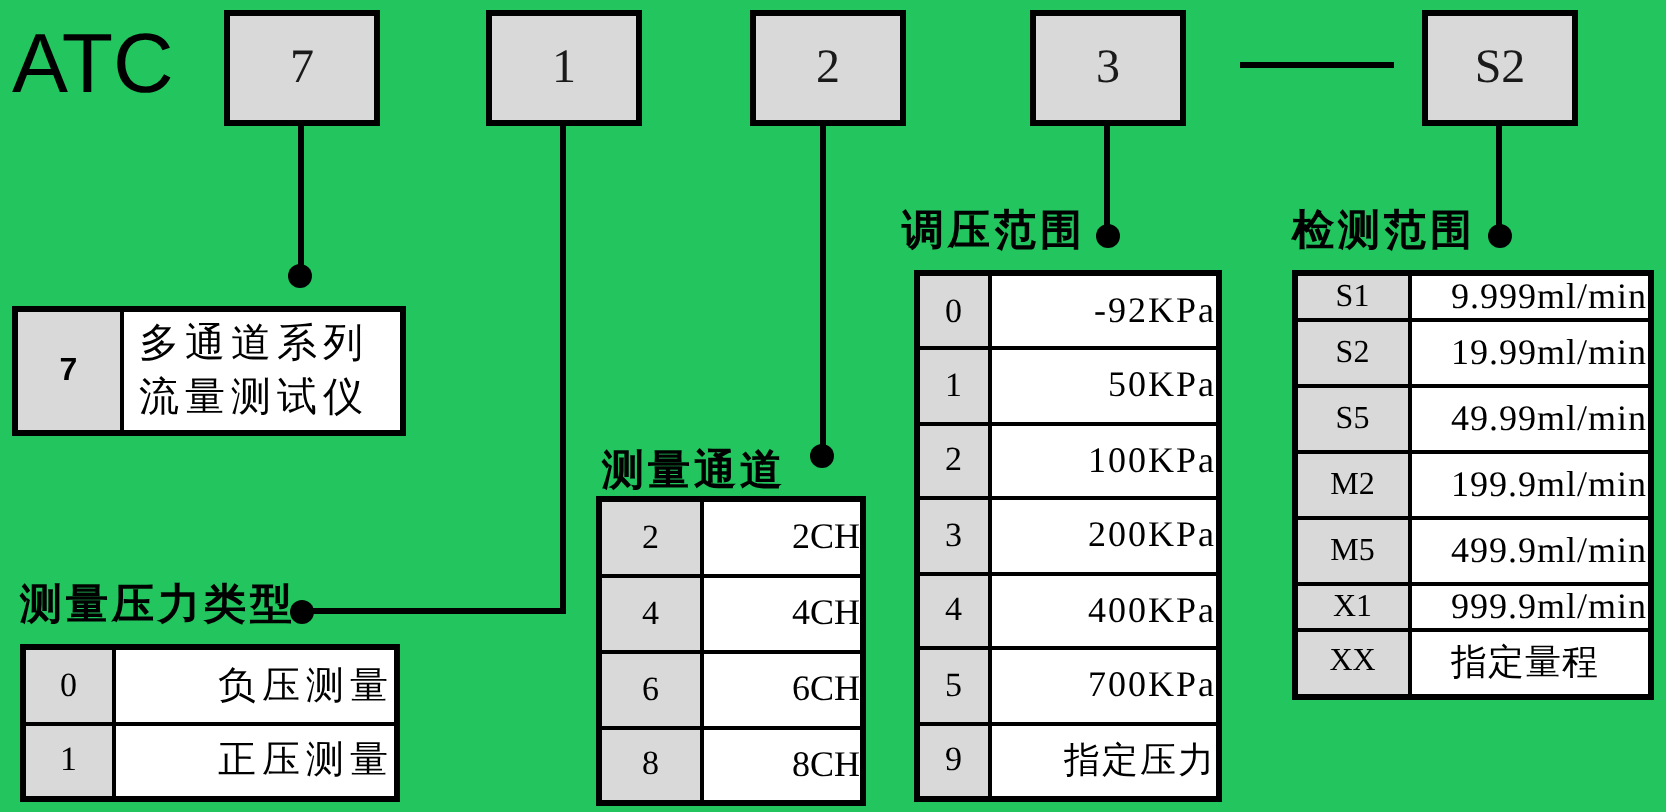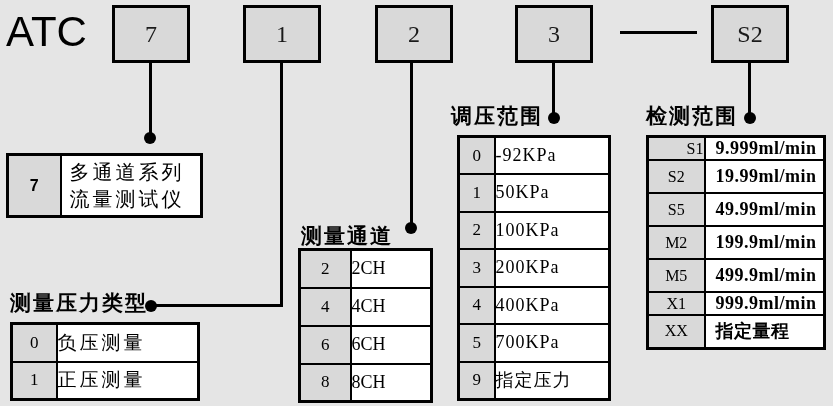--- a/index.html
+++ b/index.html
@@ -1,17 +1,17 @@
 <!DOCTYPE html>
 <html><head>
 <meta charset="utf-8">
 <style>
   html,body{margin:0;padding:0;background:#ffffff;}
   #stage{
-    position:relative;width:833px;height:406px;background:#e5e5e5;
+    position:relative;width:833px;height:406px;background:#22c55e;
     font-family:"Liberation Sans",sans-serif;color:#000;overflow:hidden;
   }
   
   .atc{
     position:absolute;left:6px;top:4px;font-size:42px;line-height:56px;
     font-family:"Liberation Sans",sans-serif;color:#000;
   }
   .code-box{
     position:absolute;top:5px;width:78px;height:58px;box-sizing:border-box;
     background:#d9d9d9;border:3px solid #000;
@@ -34,33 +34,33 @@
     position:absolute;border-collapse:collapse;table-layout:fixed;
     background:#ffffff;
   }
   table.spec{border:3px solid #000;}
   table.spec td{border:2px solid #000;padding:0;box-sizing:border-box;}
   td.key{
     background:#d9d9d9;text-align:center;vertical-align:middle;
     font-family:"Liberation Serif",serif;font-size:17px;
   }
   td.val{
-    background:#ffffff;text-align:left;vertical-align:middle;
+    background:#ffffff;text-align:right;vertical-align:middle;
     font-family:"Liberation Serif",serif;font-size:18px;
   }
   
   #t1 td.key{font-family:"Liberation Sans",sans-serif;font-weight:bold;font-size:16px;}
   #t1 td.val{
     text-align:left;padding-left:8px;font-size:20px;line-height:27px;
     letter-spacing:3px;white-space:pre-line;
   }
   #t2 td.val{font-size:19px;letter-spacing:3px;}
   #t4 td.val{font-size:18px;letter-spacing:1px;}
   #t5 td.key{font-size:16px;}
-  #t5 td.val{text-align:left;padding-left:10px;letter-spacing:0.5px;font-weight:bold;}
+  #t5 td.val{text-align:left;padding-left:20px;letter-spacing:0.5px;}
 </style>
 </head>
 <body>
 
 <div id="stage">
 
   <div class="atc">ATC</div>
 
   <div class="code-box" style="left:112px;">7</div>
   <div class="code-box" style="left:243px;">1</div>
@@ -163,21 +163,21 @@
     <tr>
       <td class="key" style="height:37.5px;">9</td>
       <td class="val">指定压力</td>
     </tr>
   </tbody>
     </table>
 
   <table class="spec" id="t5" style="left:646px;top:135px;">
     <tbody>
         <tr>
-      <td class="key" style="width:57px;height:19px;text-align:right;">S1</td>
+      <td class="key" style="width:57px;height:19px;">S1</td>
       <td class="val" style="width:120px;">9.999ml/min</td>
     </tr>
     <tr>
       <td class="key" style="height:33px;">S2</td>
       <td class="val">19.99ml/min</td>
     </tr>
     <tr>
       <td class="key" style="height:33px;">S5</td>
       <td class="val">49.99ml/min</td>
     </tr>

